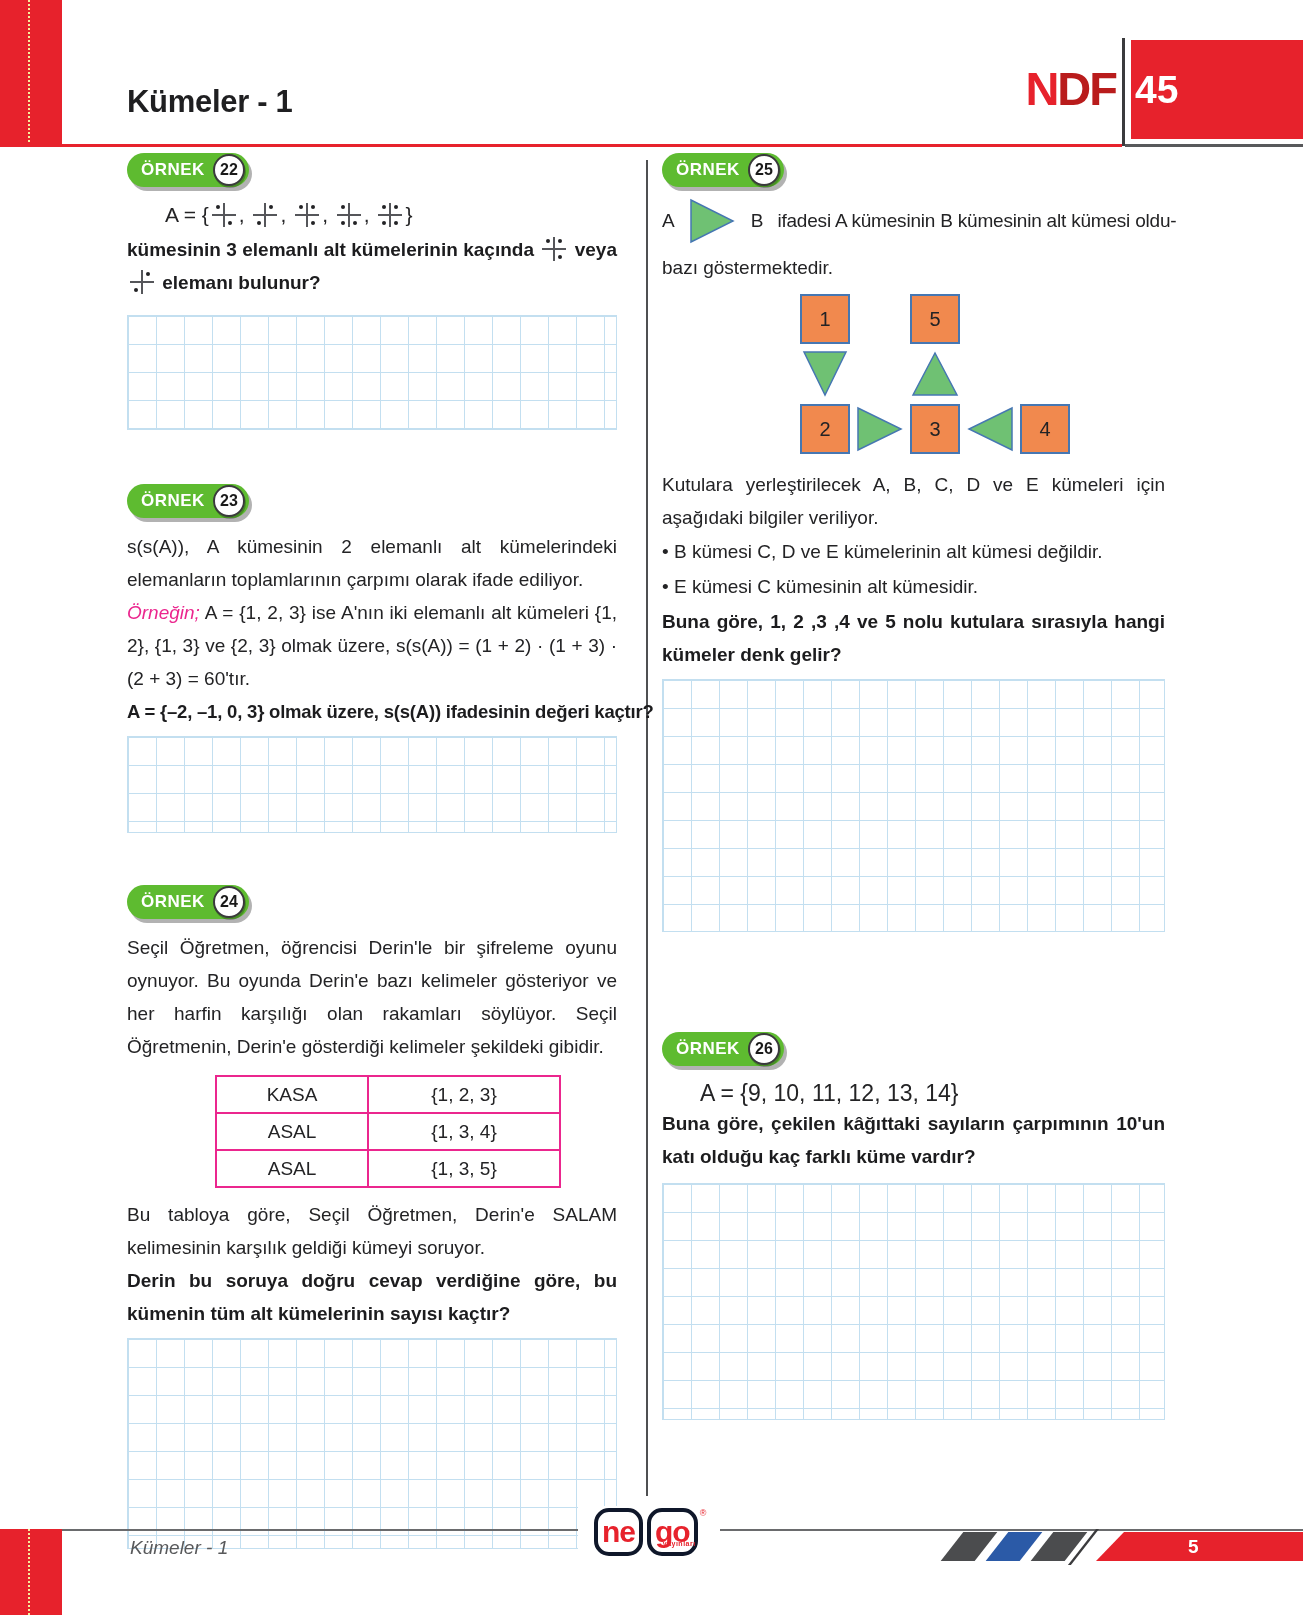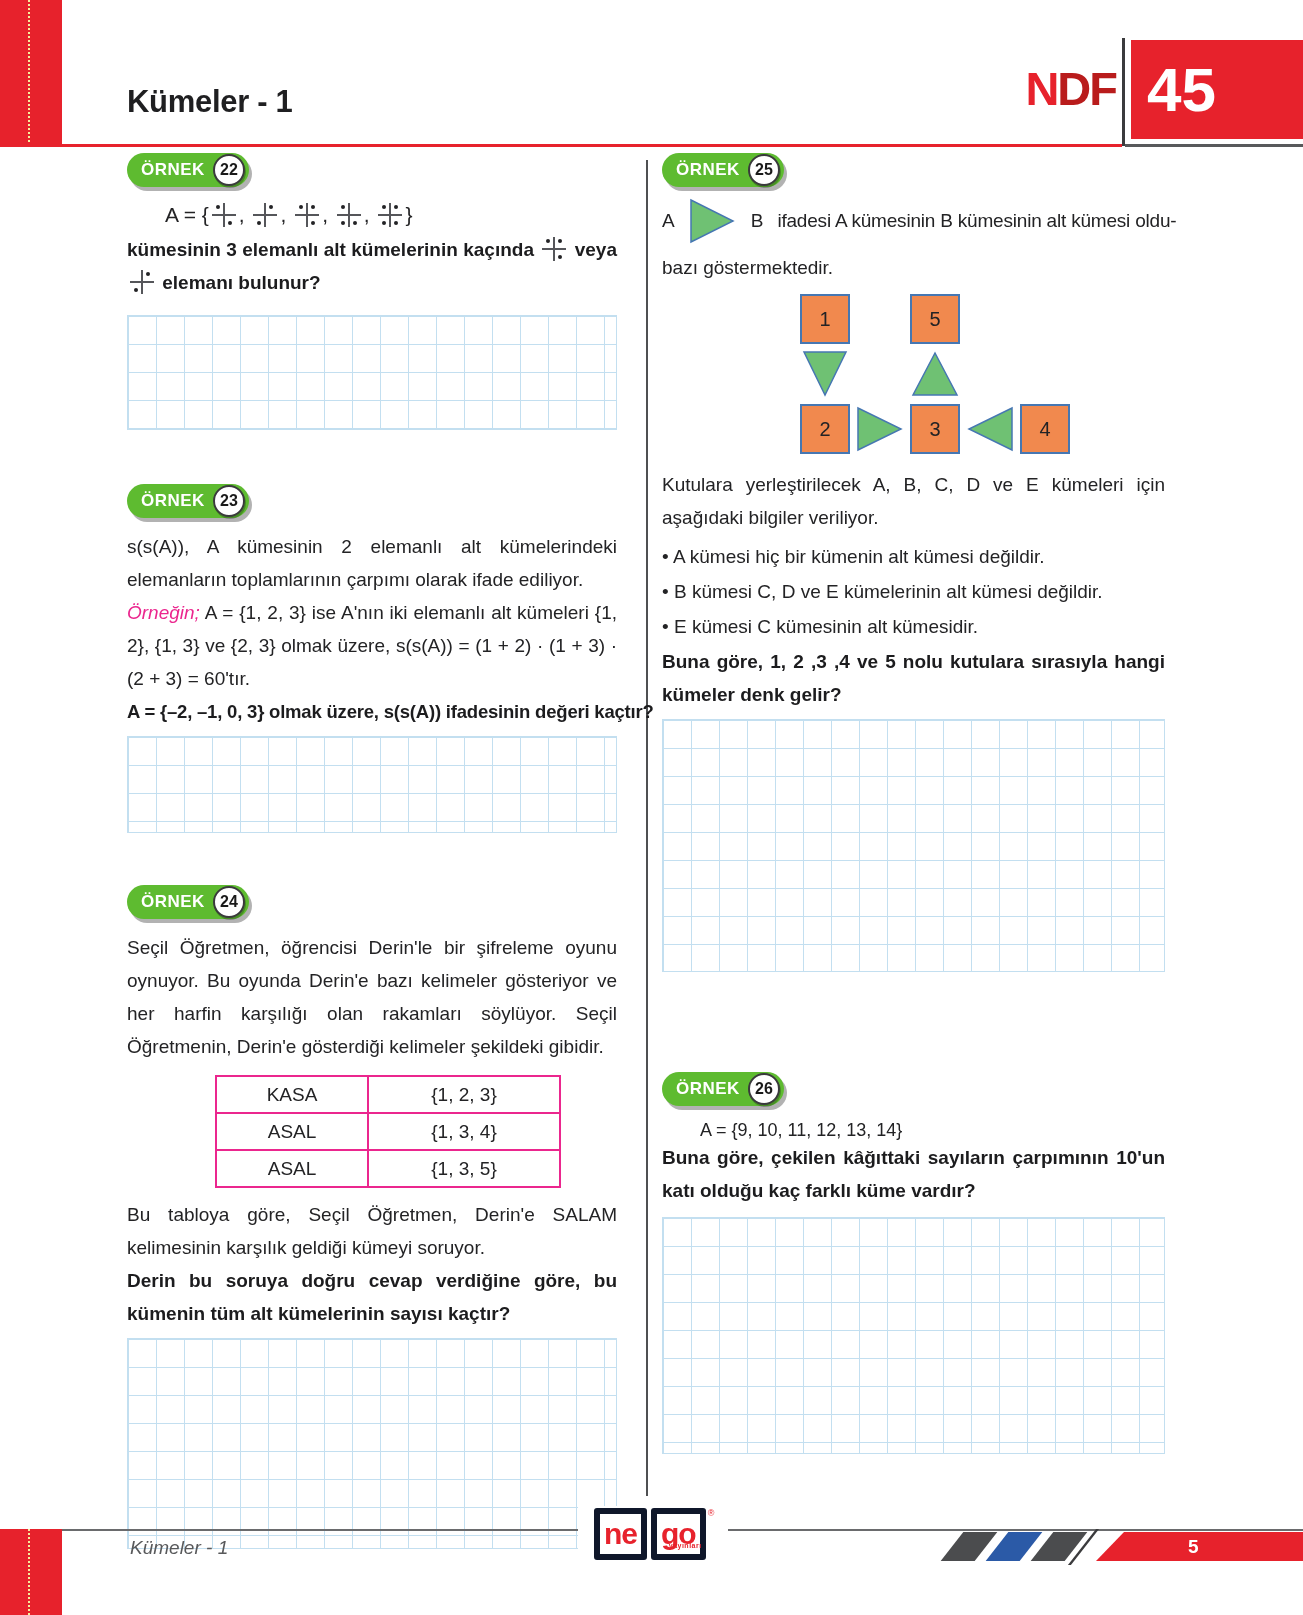--- a/index.html
+++ b/index.html
@@ -8,40 +8,40 @@
   
   .corner-red-top{position:absolute;left:0;top:0;width:62px;height:146px;background:#e7222c;}
   .corner-red-bottom{position:absolute;left:0;top:1529px;width:62px;height:86px;background:#e7222c;}
   .dotline{position:absolute;left:28px;top:0;bottom:0;border-left:2px dotted #f7ef9d;}
   .page-title{position:absolute;left:127px;top:84px;font-size:31px;font-weight:900;letter-spacing:-.3px;color:#1f1f21;}
   .brand{position:absolute;left:998px;top:64px;width:118px;text-align:right;
          font-size:47px;font-weight:900;letter-spacing:-2px;line-height:50px;}
   .brand .n{color:#e7222c}.brand .df{color:#b91c1c}
   .vrule{position:absolute;left:1122px;top:38px;width:3px;height:108px;background:#3b3b3d;}
   .redbox{position:absolute;left:1131px;top:40px;right:0;height:99px;background:#e7222c;
-          display:flex;align-items:center;padding-left:16px;color:#fff;font-size:62px;font-weight:900;}
+          display:flex;align-items:center;padding-left:4px;color:#fff;font-size:39px;font-weight:900;}
   .hline-red{position:absolute;top:144px;left:0;width:1122px;height:3px;background:#e7222c;}
   .hline-gray{position:absolute;top:144px;left:1125px;right:0;height:3px;background:#58595b;}
   
   .col-left{position:absolute;left:127px;top:153px;width:490px;}
   .col-right{position:absolute;left:662px;top:153px;width:503px;}
   .divider{position:absolute;left:646px;top:160px;width:2px;height:1336px;background:#4f5052;}
   
   .badge{display:inline-flex;align-items:center;background:#5ebb30;border-radius:18px;height:34px;
          padding:0 4px 0 14px;box-shadow:3px 4px 0 rgba(0,0,0,.30);}
   .badge-lbl{color:#fff;font-weight:bold;font-size:17px;letter-spacing:.5px;margin-right:8px;}
   .badge-num{background:#fff;border:2px solid #3a3a3c;border-radius:50%;width:28px;height:28px;
              display:flex;align-items:center;justify-content:center;font-weight:bold;font-size:16px;color:#1a1a1a;
              box-shadow:1px 2px 0 rgba(0,0,0,.25);}
   
   .para{font-size:19px;line-height:33px;text-align:justify;margin:0;}
   .bold{font-weight:bold;color:#1c1c1e;}
   .pink{color:#eb268e;font-style:italic;}
   .setline{font-size:21px;margin:16px 0 0 38px;}
-  .setline2{font-size:18px;margin:14px 0 0 38px;}
+  .setline2{font-size:23px;margin:14px 0 0 38px;}
   .bullet{font-size:19px;line-height:34px;margin:1px 0;text-align:justify;}
   .bullet::before{content:"•  ";}
   .nowrap{white-space:nowrap;letter-spacing:-.2px;font-size:18.5px;}
   .mt6{margin-top:6px}.mt8{margin-top:8px}.mt10{margin-top:10px}.mt12{margin-top:12px}
   .mt14{margin-top:14px}.mt16{margin-top:16px}.mt52{margin-top:52px}.mt54{margin-top:54px}.mt100{margin-top:100px}
   
   .dcross{position:relative;display:inline-block;width:24px;height:24px;margin:0 3px;vertical-align:-5px;}
   .dcross::before{content:"";position:absolute;left:0;right:0;top:11px;height:2px;background:#55565a;}
   .dcross::after{content:"";position:absolute;top:0;bottom:0;left:11px;width:2px;background:#55565a;}
   .dcross .dt{position:absolute;width:4px;height:4px;border-radius:50%;background:#232325;}
@@ -62,21 +62,21 @@
   .intro-rest{letter-spacing:-.2px;}
   .diagram{display:grid;grid-template-columns:repeat(5,50px);grid-auto-rows:50px;gap:5px;
            width:max-content;margin:10px 0 0 138px;}
   .dbox{background:#f1894e;border:2px solid #4677b2;display:flex;align-items:center;justify-content:center;
         font-size:20px;box-sizing:border-box;}
   .dtri{display:flex;align-items:center;justify-content:center;}
   
   .f-line{position:absolute;top:1529px;left:0;width:100%;height:2px;background:#6a6b6d;}
   .f-section{position:absolute;top:1537px;left:130px;font-style:italic;font-size:19px;color:#58595b;}
   .f-logo{position:absolute;top:1506px;left:578px;background:#fff;padding:2px 14px;display:flex;align-items:center;}
-  .nego-tile{border:6px solid #0f172a;border-radius:3px;padding:0 4px;margin:0 2px;font-size:30px;
+  .nego-tile{border:4px solid #0f172a;border-radius:15px;padding:0 4px;margin:0 2px;font-size:30px;
              font-weight:900;color:#e7222c;line-height:40px;display:inline-block;letter-spacing:-1px;position:relative;}
   .nego-r{font-size:9px;color:#e7222c;align-self:flex-start;}
   .nego-sub{position:absolute;bottom:-12px;right:-2px;font-size:7px;color:#e7222c;font-weight:bold;letter-spacing:.5px;}
   .f-stripes{position:absolute;top:1532px;left:952px;display:flex;gap:11px;}
   .stripe{width:34px;height:29px;transform:skewX(-38deg);}
   .s-dark{background:#4b4c4e}.s-blue{background:#2b5aa7}
   .f-tagline{position:absolute;top:1529px;left:1082px;width:3px;height:36px;background:#3b3b3d;transform:skewX(-38deg);}
   .f-tag{position:absolute;top:1532px;left:1096px;right:0;height:29px;background:#e7222c;
          clip-path:polygon(28px 0,100% 0,100% 100%,0 100%);
          display:flex;align-items:center;padding-left:92px;color:#fff;font-weight:bold;font-size:19px;}
@@ -195,21 +195,20 @@
       <div class="dbox" style="grid-column:3;grid-row:3">3</div>
       <div class="dtri" style="grid-column:4;grid-row:3">
         <svg width="50" height="50" viewBox="0 0 50 50">
             <polygon points="47,4 47,46 4,25" fill="#6fc173" stroke="#4677b2" stroke-width="1.5"></polygon>
           </svg>
       </div>
       <div class="dbox" style="grid-column:5;grid-row:3">4</div>
     </div>
 
     <p class="para mt14">Kutulara yerleştirilecek A, B, C, D ve E kümeleri için aşağıdaki bilgiler veriliyor.</p>
-    <p class="bullet mt6">A kümesi hiç bir kümenin alt kümesi değildir.</p>
     <p class="bullet">B kümesi C, D ve E kümelerinin alt kümesi değildir.</p>
     <p class="bullet">E kümesi C kümesinin alt kümesidir.</p>
     <p class="para bold">Buna göre, 1, 2 ,3 ,4 ve 5 nolu kutulara sırasıyla hangi kümeler denk gelir?</p>
 
     <div class="gridpaper h252 mt8"></div>
 
     <div class="badge mt100">
       <span class="badge-lbl">ÖRNEK</span>
       <span class="badge-num">26</span>
     </div>

